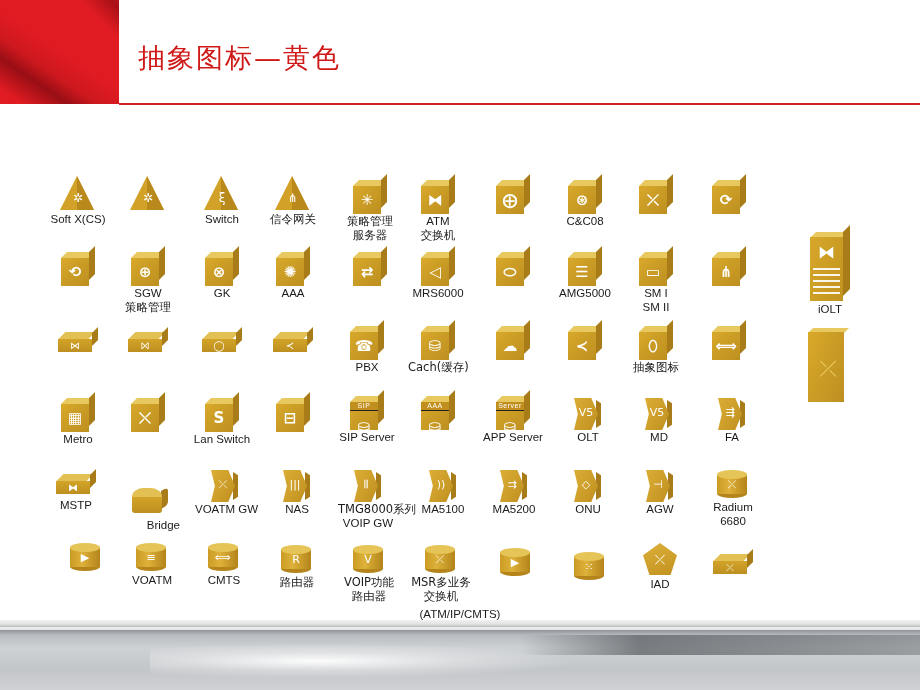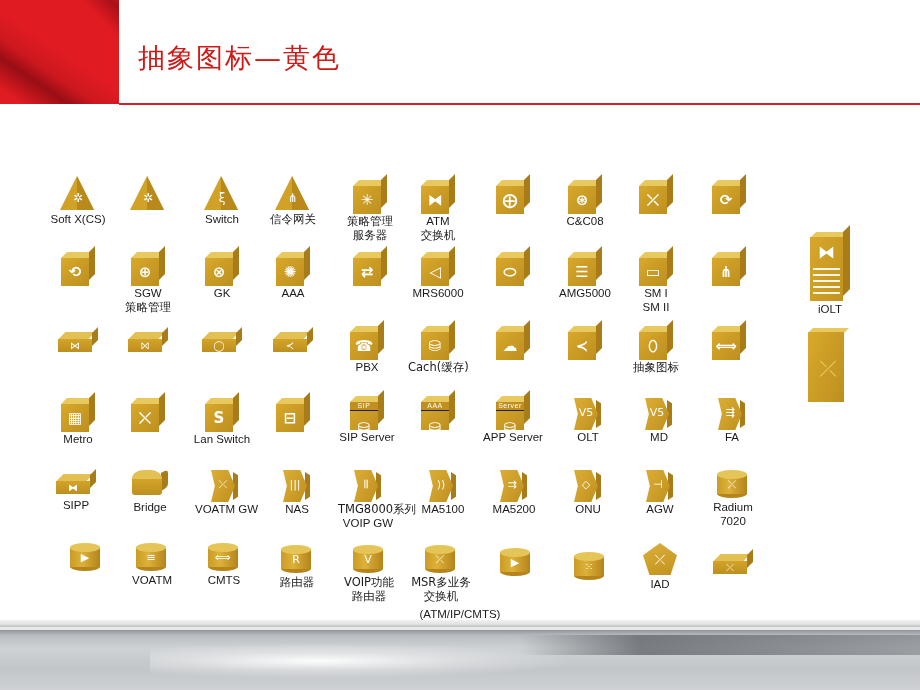--- a/index.html
+++ b/index.html
@@ -586,23 +586,23 @@
         </div>
         <div class="lbl">FA</div>
       </div>
       <div class="cell" style="left: 46px; top: 472px; width: 60px;">
         <div class="ic slab">
           <div class="ftop"></div>
           <div class="fside"></div>
           <div class="ffront"></div>
           <div class="glyph">⧓</div>
         </div>
-        <div class="lbl">SIPP</div>
-      </div>
-      <div class="cell" style="left: 120px; top: 470px; width: 60px;">
+        <div class="lbl">MSTP</div>
+      </div>
+      <div class="cell" style="left: 120px; top: 488px; width: 60px; text-align: right;">
         <div class="ic bridge">
           <div class="bside"></div>
           <div class="btop2"></div>
           <div class="bbody"></div>
         </div>
         <div class="lbl">Bridge</div>
       </div>
       <div class="cell" style="left: 195px; top: 470px; width: 60px;">
         <div class="ic plate">
           <div class="side"></div>
@@ -661,21 +661,21 @@
         <div class="lbl">AGW</div>
       </div>
       <div class="cell" style="left: 703px; top: 470px; width: 60px;">
         <div class="ic cyl">
           <div class="cbot"></div>
           <div class="cbody"></div>
           <div class="ctop"></div>
           <div class="glyph">⤬</div>
         </div>
         <div class="lbl">Radium</div>
-        <div class="lbl">7020</div>
+        <div class="lbl">6680</div>
       </div>
       <div class="cell" style="left: 56px; top: 543px; width: 60px;">
         <div class="ic cyl">
           <div class="cbot"></div>
           <div class="cbody"></div>
           <div class="ctop"></div>
           <div class="glyph">▶</div>
         </div>
       </div>
       <div class="cell" style="left: 122px; top: 543px; width: 60px;">

